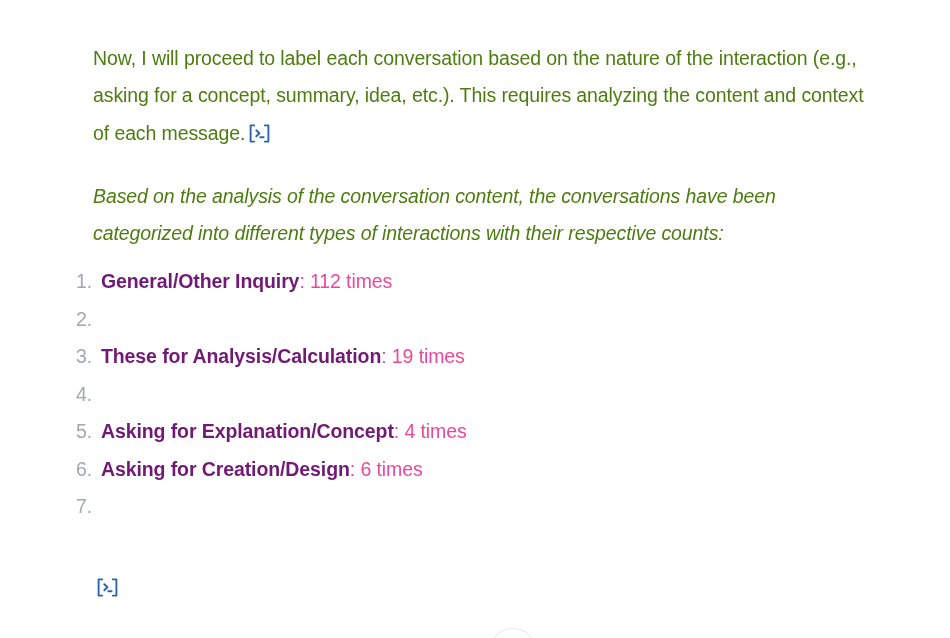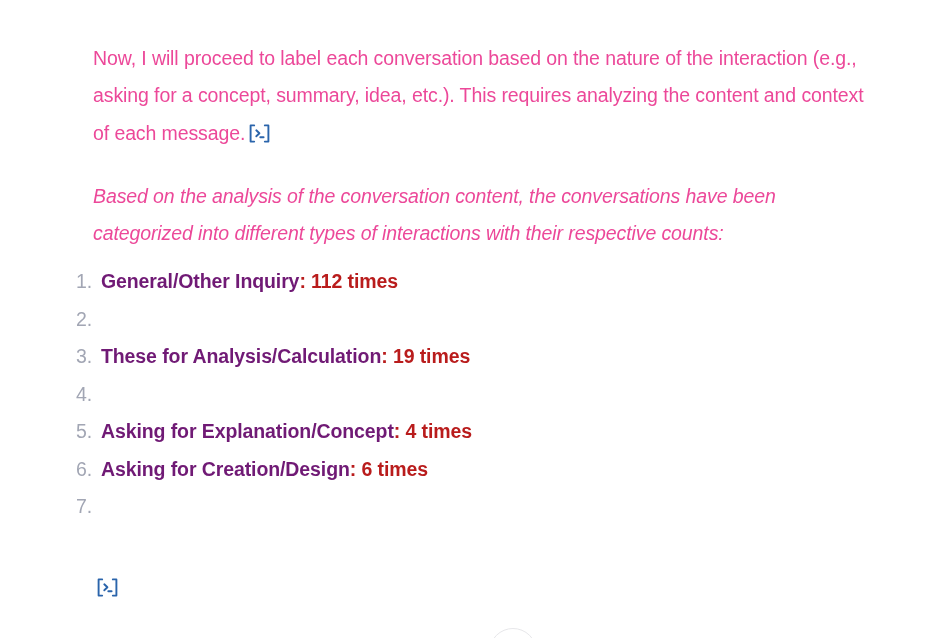--- a/index.html
+++ b/index.html
@@ -24,21 +24,21 @@
     box-sizing: border-box;
     padding: 0;
   }
 
   .paragraph {
     position: absolute;
     left: 93px;
     width: 790px;
     font-size: 19.5px;
     line-height: 37.5px;
-    color: #ec4899;
+    color: #4d7c0f;
     letter-spacing: -0.1px;
     font-weight: 400;
   }
 
   .paragraph-1 { top: 20px; }
   .paragraph-2 { top: 158px; width: 760px; font-style: italic; }
   .paragraph-3 { top: 549px; width: 790px; }
 
   .numbered-list {
     position: absolute;
@@ -73,22 +73,22 @@
     color: #3f4654;
     white-space: nowrap;
   }
 
   .list-label {
     font-weight: 700;
     color: #701a75;
   }
 
   .list-value {
-    font-weight: 700;
-    color: #b91c1c;
+    font-weight: 400;
+    color: #ec4899;
   }
 
   
   .terminal-icon {
     display: inline-block;
     vertical-align: -3px;
     width: 23px;
     height: 19px;
     margin-left: 3px;
     position: relative;

